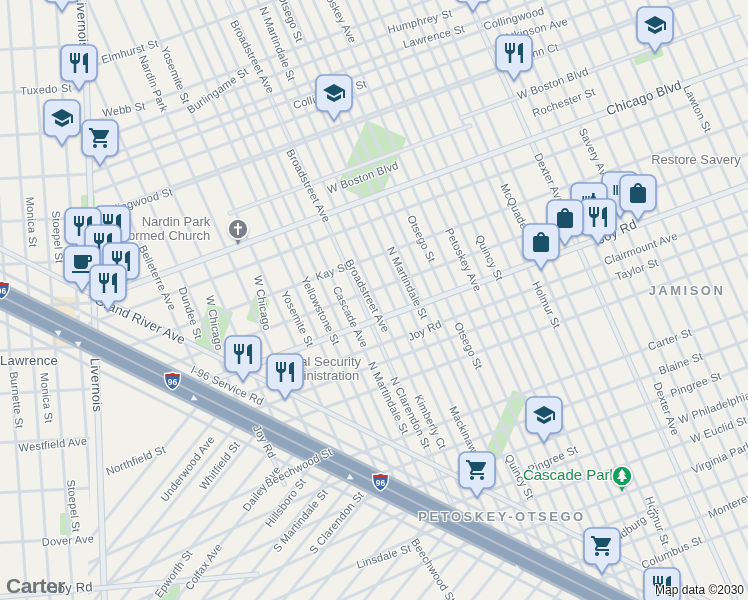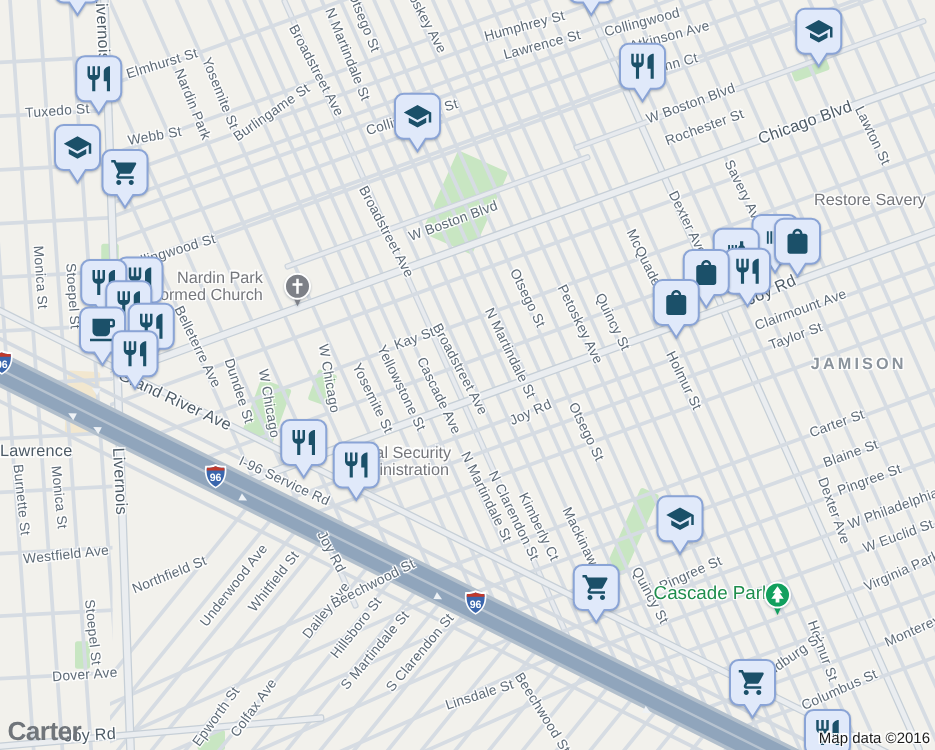--- a/index.html
+++ b/index.html
@@ -281,20 +281,21 @@
       <div class="lbl st" style="left: 666px; top: 409px; transform: translate(-50%, -50%) rotate(70deg);">Dexter Ave</div>
       <div class="lbl st" style="left: 657px; top: 521px; transform: translate(-50%, -50%) rotate(70deg);">Holmur St</div>
       <div class="lbl st" style="left: 519px; top: 477px; transform: translate(-50%, -50%) rotate(62deg);">Quincy St</div>
       <div class="lbl st" style="left: 553px; top: 460px; transform: translate(-50%, -50%) rotate(-24deg);">Pingree St</div>
       <div class="lbl st" style="left: 722px; top: 458px; transform: translate(-50%, -50%) rotate(-24deg);">Virginia Park</div>
       <div class="lbl st" style="left: 737px; top: 503px; transform: translate(-50%, -50%) rotate(-24deg);">Monterey St</div>
       <div class="lbl st" style="left: 672px; top: 553px; transform: translate(-50%, -50%) rotate(-24deg);">Columbus St</div>
       <div class="lbl st" style="left: 633px; top: 527px; transform: translate(-50%, -50%) rotate(-35deg);">Lindburg St</div>
       <div class="lbl stm" style="left: 72px; top: 588px; transform: translate(-50%, -50%) rotate(-3deg);">Joy Rd</div>
       <div class="lbl area" style="left: 687px; top: 291px; transform: translate(-50%, -50%) rotate(0deg);">JAMISON</div>
+      <div class="lbl area" style="left: 502px; top: 517px; transform: translate(-50%, -50%) rotate(0deg);">PETOSKEY-OTSEGO</div>
       <div class="lbl poi" style="left: 696px; top: 160px; transform: translate(-50%, -50%) rotate(0deg);">Restore Savery</div>
       <div class="lbl park" style="left: 570px; top: 475px; transform: translate(-50%, -50%) rotate(0deg);">Cascade Park</div>
       <div class="lbl poi" style="left: 159px; top: 229px; transform: translate(-50%, -50%); text-align: right; line-height: 14px;">
         <div>Nardin Park</div>
         <div>Reformed Church</div>
       </div>
       <div class="lbl poi" style="left: 318px; top: 369px; transform: translate(-50%, -50%); text-align: center; line-height: 14px;">
         <div>Social Security</div>
         <div>Administration</div>
       </div>
@@ -461,14 +462,14 @@
           </g>
         </svg></div>
       <div class="pin" style="left: 642px; top: 566px;"><svg width="40" height="50" viewBox="0 0 40 50">
     <path d="M9 2 H31 A7 7 0 0 1 38 9 V31 A7 7 0 0 1 31 38 H26.5 L20 48 L13.5 38 H9 A7 7 0 0 1 2 31 V9 A7 7 0 0 1 9 2 Z" fill="#e0e9fa" stroke="#8aa4d6" stroke-width="1.6"></path>
     <g transform="translate(8,8)">
             <path d="M11 9H9V2H7v7H5V2H3v7c0 2.12 1.66 3.84 3.75 3.97V22h2.5v-9.03C11.34 12.84 13 11.12 13 9V2h-2v7zm5-3v8h2.5v8H21V2c-2.76 0-5 2.24-5 4z" fill="#1b5069"></path>
           </g>
         </svg></div>
     </div>
   <div id="logo">Carter</div>
-  <div id="mapdata">Map data ©2016</div>
+  <div id="mapdata">Map data ©2030</div>
 </div>
 
 </body></html>

